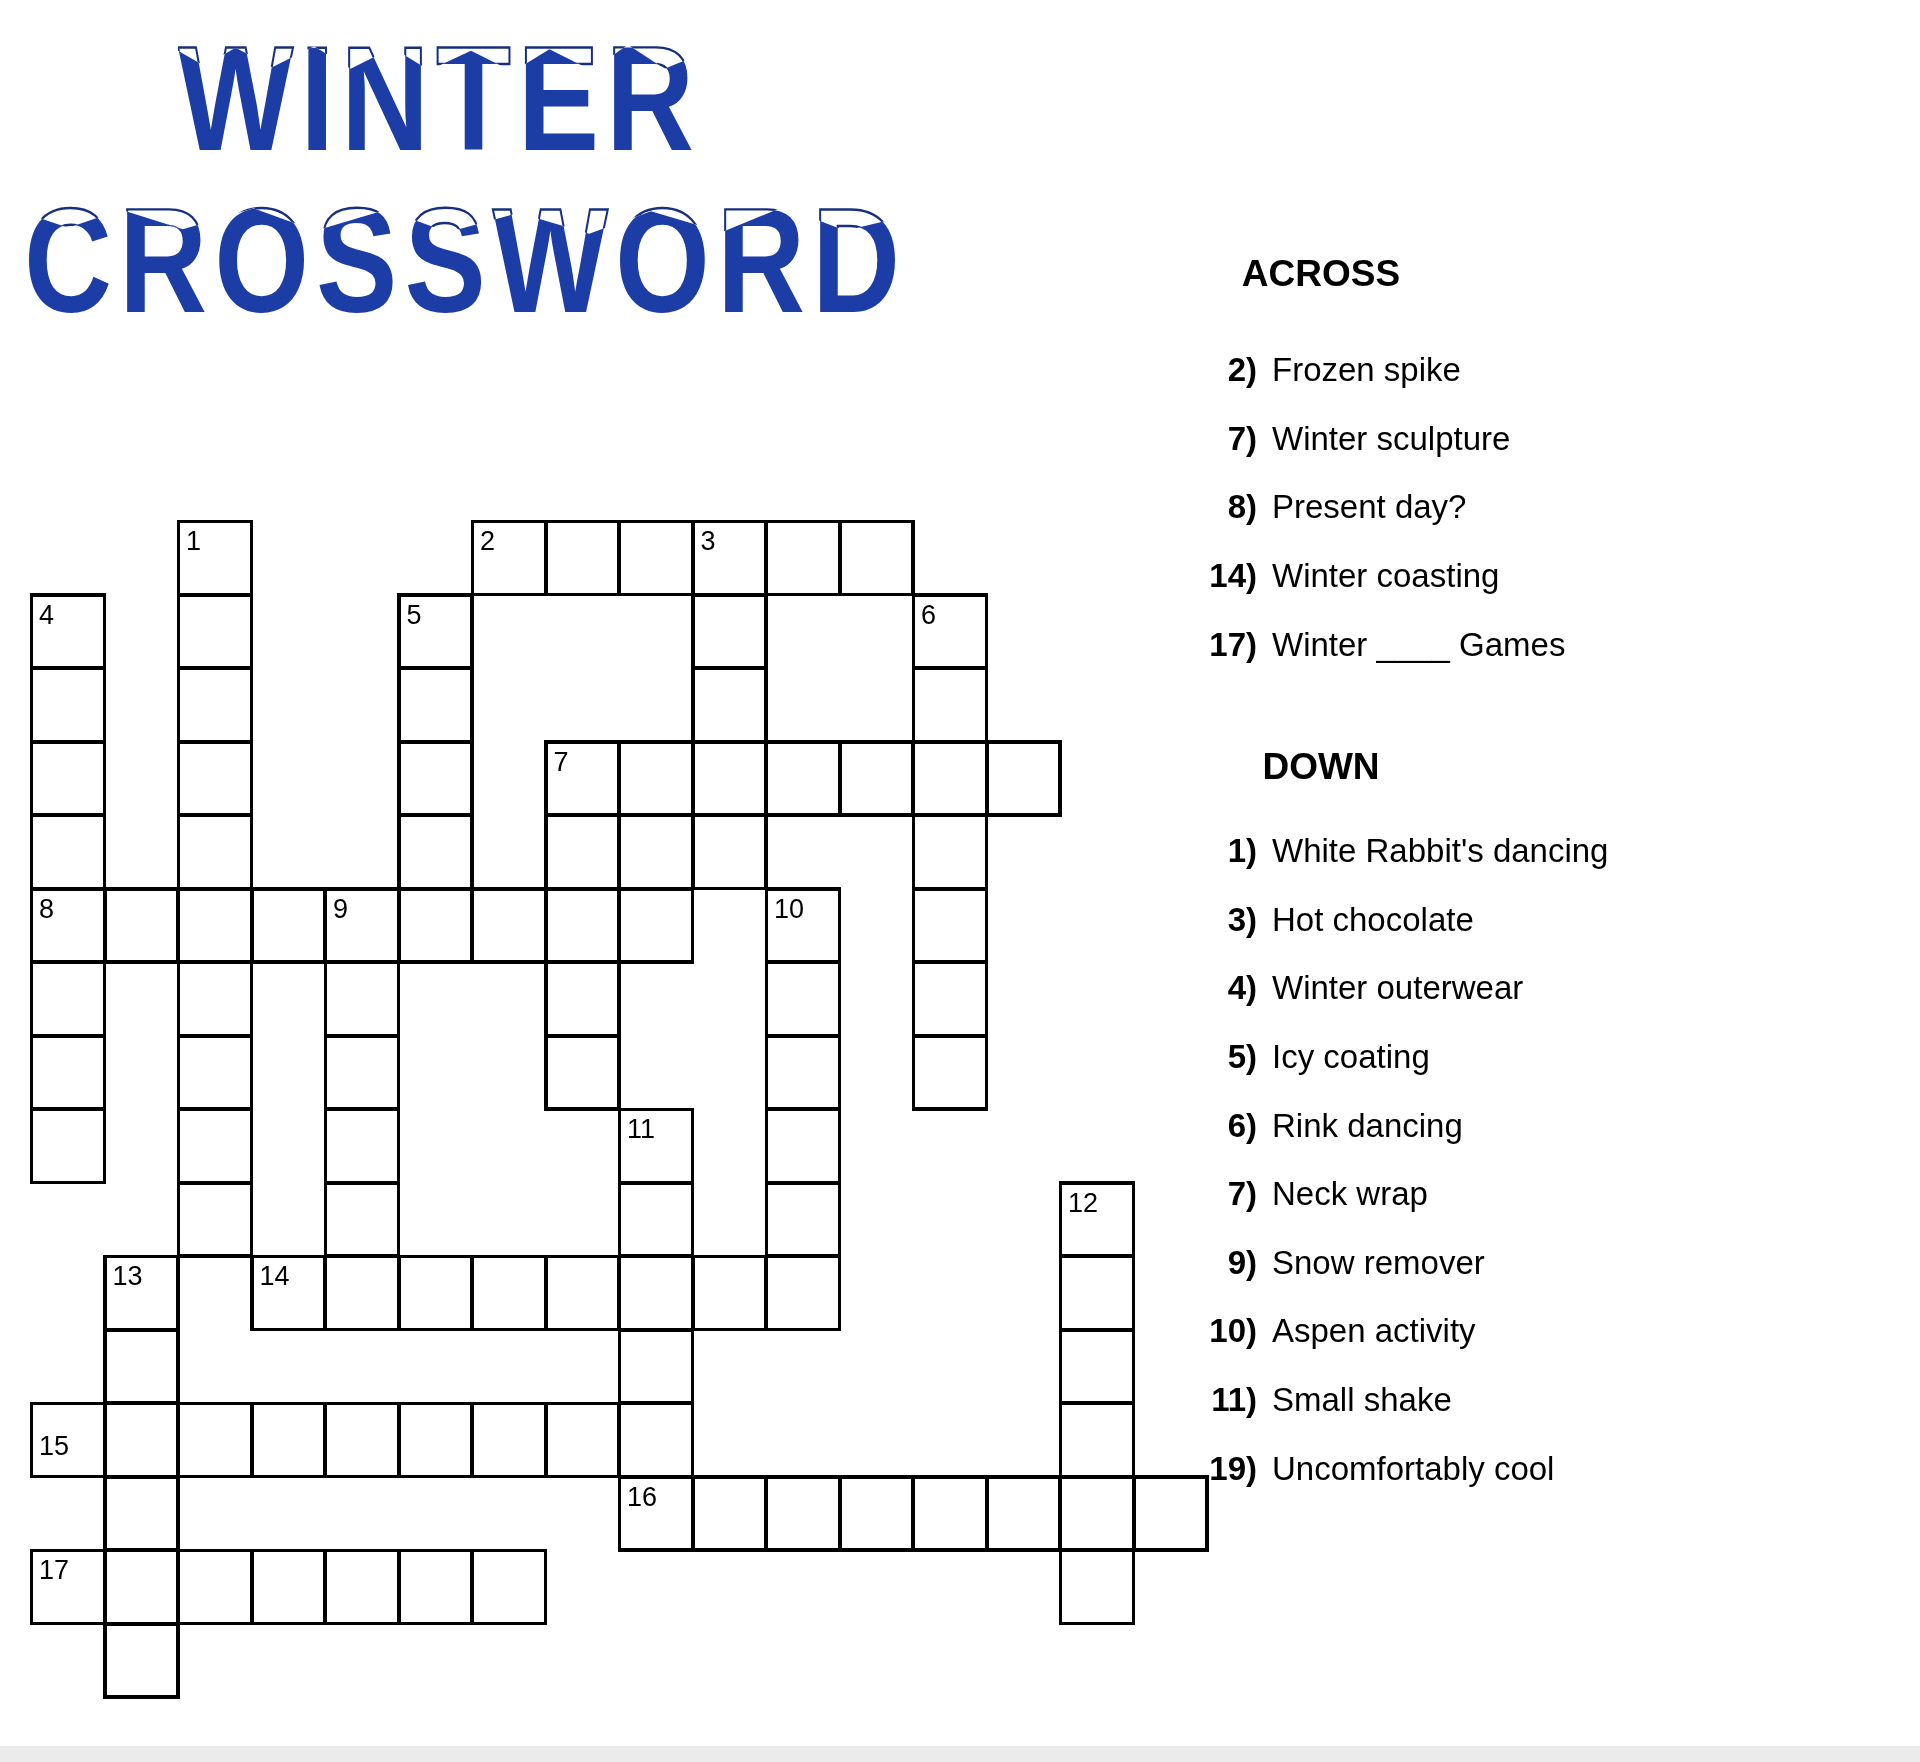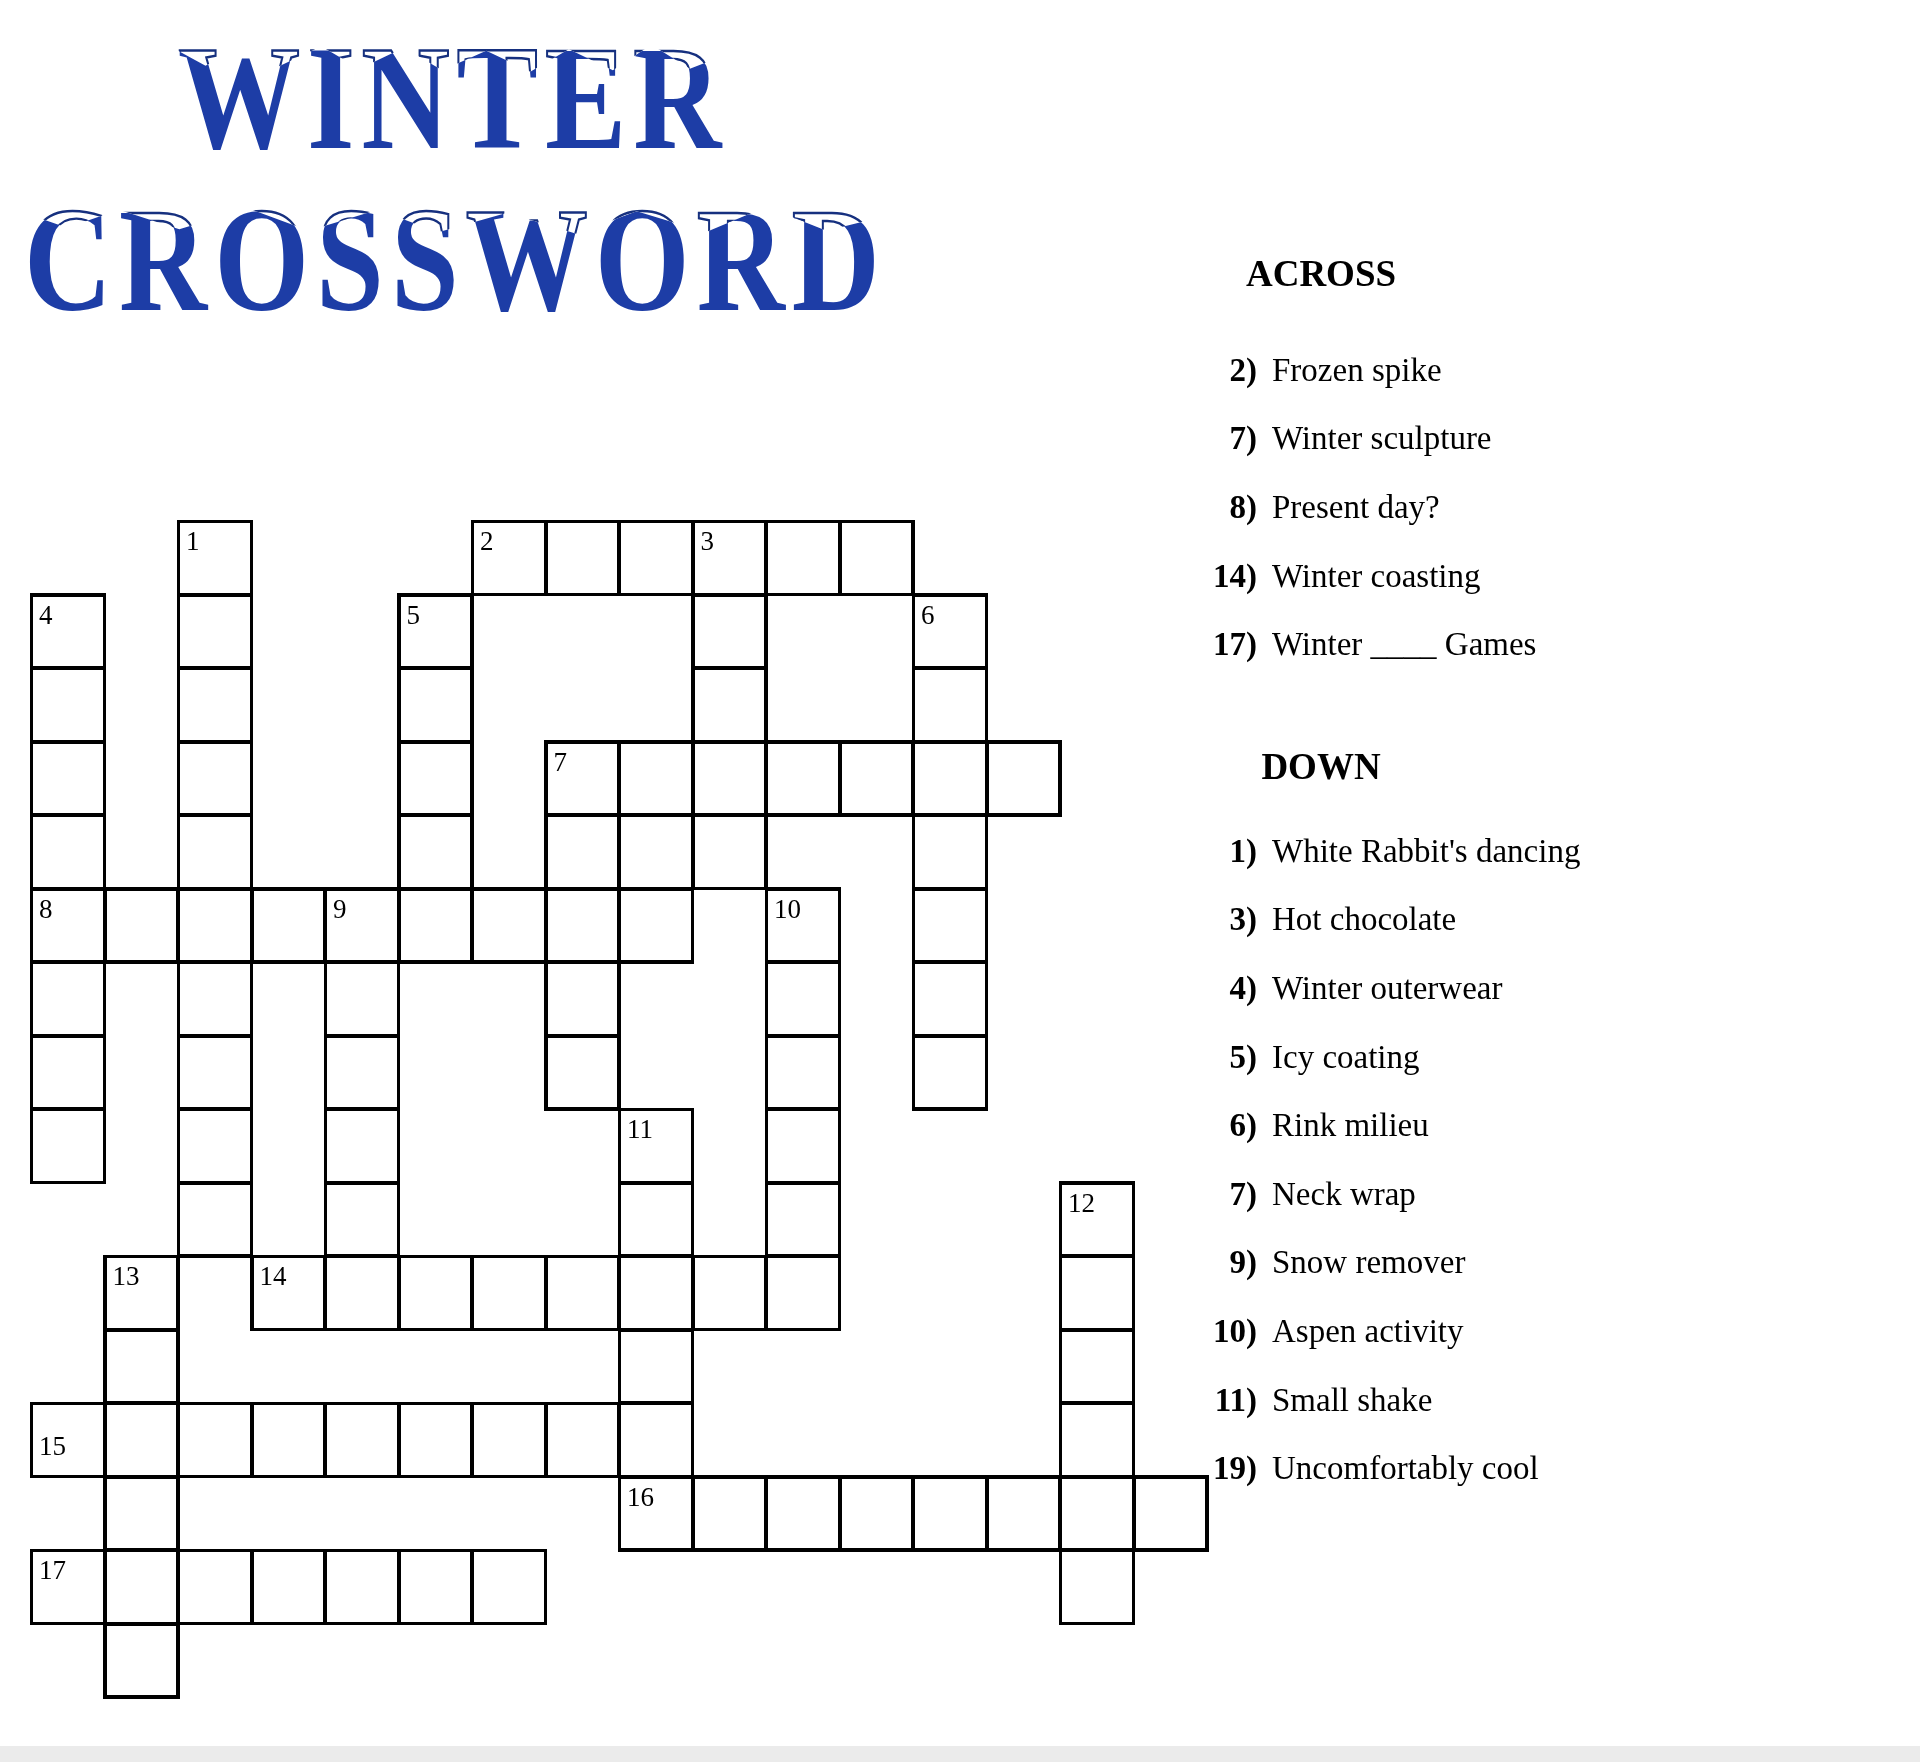--- a/index.html
+++ b/index.html
@@ -1,17 +1,17 @@
 <!DOCTYPE html>
 <html><head>
 <meta charset="utf-8">
 <style>
   html,body{margin:0;padding:0;background:#ffffff;}
   #page{position:relative;width:1920px;height:1762px;background:#ffffff;overflow:hidden;
-        font-family:Liberation Serif, serif;}
+        font-family:Liberation Sans, sans-serif;}
 
   
   .title-line{position:absolute;font-weight:800;color:#1d3da6;
               font-size:122px;letter-spacing:7px;line-height:1;
               transform:scaleY(1.22);transform-origin:top left;white-space:nowrap;}
   .title-line .base{position:relative;z-index:1;}
   .title-line .snow{position:absolute;left:0;top:0;z-index:2;color:#ffffff;
               -webkit-text-stroke:2px #16307f;
               clip-path:polygon(0% 4%,100% 4%,100% 20%,93% 30%,86% 14%,79% 31%,71% 17%,
                         64% 32%,56% 18%,48% 31%,41% 16%,33% 30%,26% 15%,18% 29%,11% 16%,5% 28%,0% 18%);}
@@ -239,21 +239,21 @@
           <div class="clue">
             <span class="clue-num">4)</span>
             <span class="clue-text">Winter outerwear</span>
           </div>
           <div class="clue">
             <span class="clue-num">5)</span>
             <span class="clue-text">Icy coating</span>
           </div>
           <div class="clue">
             <span class="clue-num">6)</span>
-            <span class="clue-text">Rink milieu</span>
+            <span class="clue-text">Rink dancing</span>
           </div>
           <div class="clue">
             <span class="clue-num">7)</span>
             <span class="clue-text">Neck wrap</span>
           </div>
           <div class="clue">
             <span class="clue-num">9)</span>
             <span class="clue-text">Snow remover</span>
           </div>
           <div class="clue">

